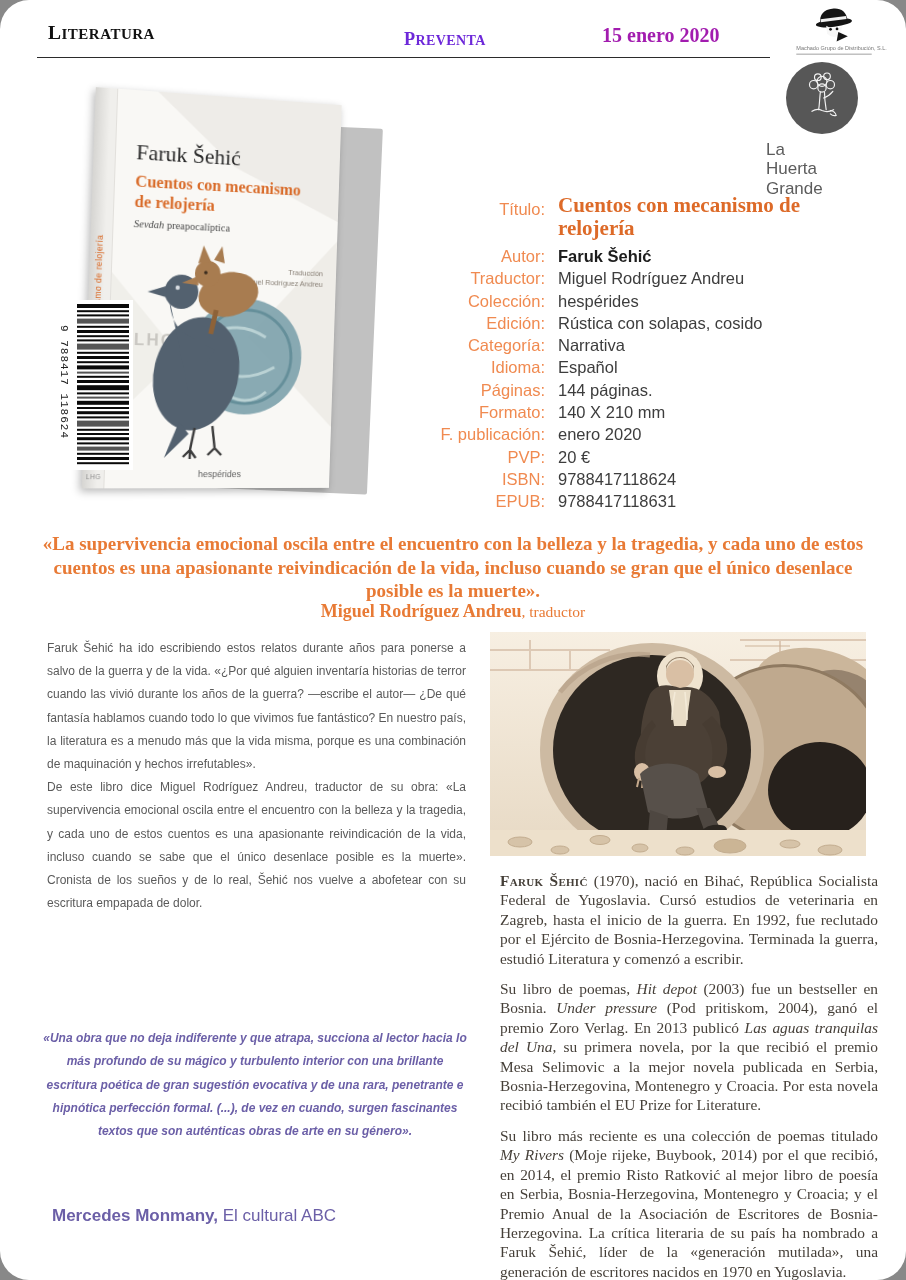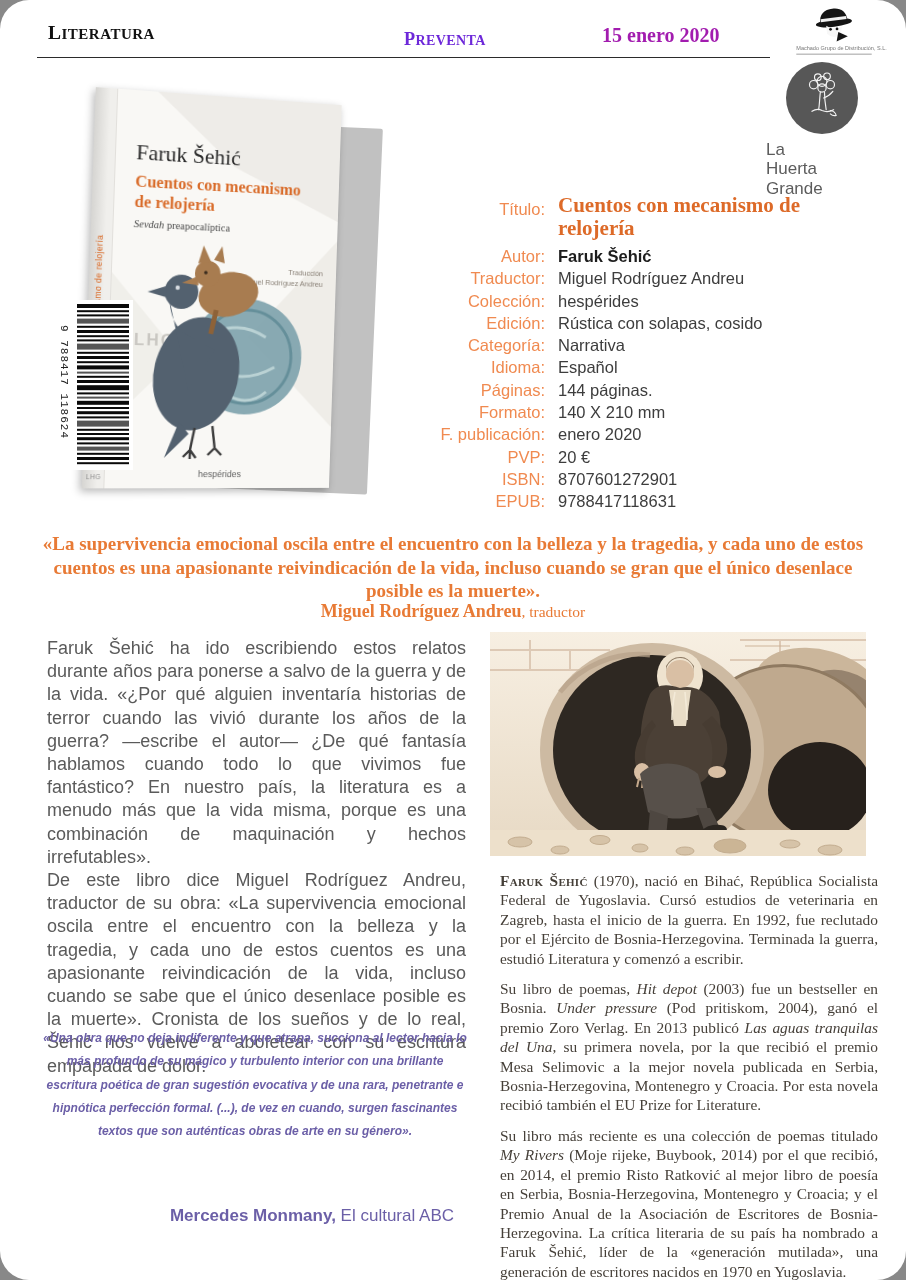--- a/index.html
+++ b/index.html
@@ -55,24 +55,24 @@
   .row-title .meta-value { font-family:"Liberation Serif",serif; font-weight:bold; font-size:21px; line-height:23px; color:#dd6a28; width:250px; }
   .row-bold .meta-value { font-weight:bold; color:#1d1d1d; }
 
   
   .pull-quote { position:absolute; left:40px; top:532px; width:826px; text-align:center; font-family:"Liberation Serif",serif; font-weight:bold; font-size:19px; line-height:23.5px; color:#e87a35; }
   .pull-attrib { position:absolute; left:40px; top:601px; width:826px; text-align:center; font-family:"Liberation Serif",serif; color:#e87a35; }
   .pull-attrib .name { font-weight:bold; font-size:18px; }
   .pull-attrib .role { font-size:15.5px; }
 
   
-  .leftcol { position:absolute; left:47px; top:637px; width:419px; font-size:18px; line-height:23.2px; color:#5a5a5a; text-align:justify; }
+  .leftcol { position:absolute; left:47px; top:637px; width:419px; font-size:12px; line-height:23.2px; color:#5a5a5a; text-align:justify; }
   .leftcol p { margin:0; }
   .review-quote { position:absolute; left:40px; top:1027px; width:430px; text-align:center; font-style:italic; font-weight:bold; font-size:12px; line-height:23.3px; color:#6b5fa7; }
-  .review-attrib { position:absolute; left:24px; top:1206px; width:430px; text-align:right; font-size:17px; color:#6b5fa7; }
+  .review-attrib { position:absolute; left:52px; top:1206px; width:430px; text-align:left; font-size:17px; color:#6b5fa7; }
   .review-attrib .name { font-weight:bold; }
 
   
   .photo { position:absolute; left:490px; top:632px; width:376px; height:224px; }
   .bio { position:absolute; left:488px; top:871px; width:378px; font-family:"Liberation Serif",serif; font-size:15.4px; line-height:19.4px; color:#453f38; text-align:justify;margin-left:12px; }
   .bio p { margin:0; }
   .bio p + p { margin-top:11px; }
   .bio .sc { font-variant:small-caps; font-weight:600; letter-spacing:.3px; }
   .bio .i, .leftcol .i { font-style:italic; }
 </style>
@@ -261,21 +261,21 @@
       <div class="meta-row">
         <span class="meta-label">F. publicación:</span>
         <span class="meta-value">enero 2020</span>
       </div>
       <div class="meta-row">
         <span class="meta-label">PVP:</span>
         <span class="meta-value">20 €</span>
       </div>
       <div class="meta-row">
         <span class="meta-label">ISBN:</span>
-        <span class="meta-value">8707601272901</span>
+        <span class="meta-value">9788417118624</span>
       </div>
       <div class="meta-row">
         <span class="meta-label">EPUB:</span>
         <span class="meta-value">9788417118631</span>
       </div>
     </div>
 
   <div class="pull-quote">«La supervivencia emocional oscila entre el encuentro con la belleza y la tragedia, y cada uno de estos cuentos es una apasionante reivindicación de la vida, incluso cuando se gran que el único desenlace posible es la muerte».</div>
   <div class="pull-attrib">
     <span class="name">Miguel Rodríguez Andreu</span><span class="role">, traductor</span>

